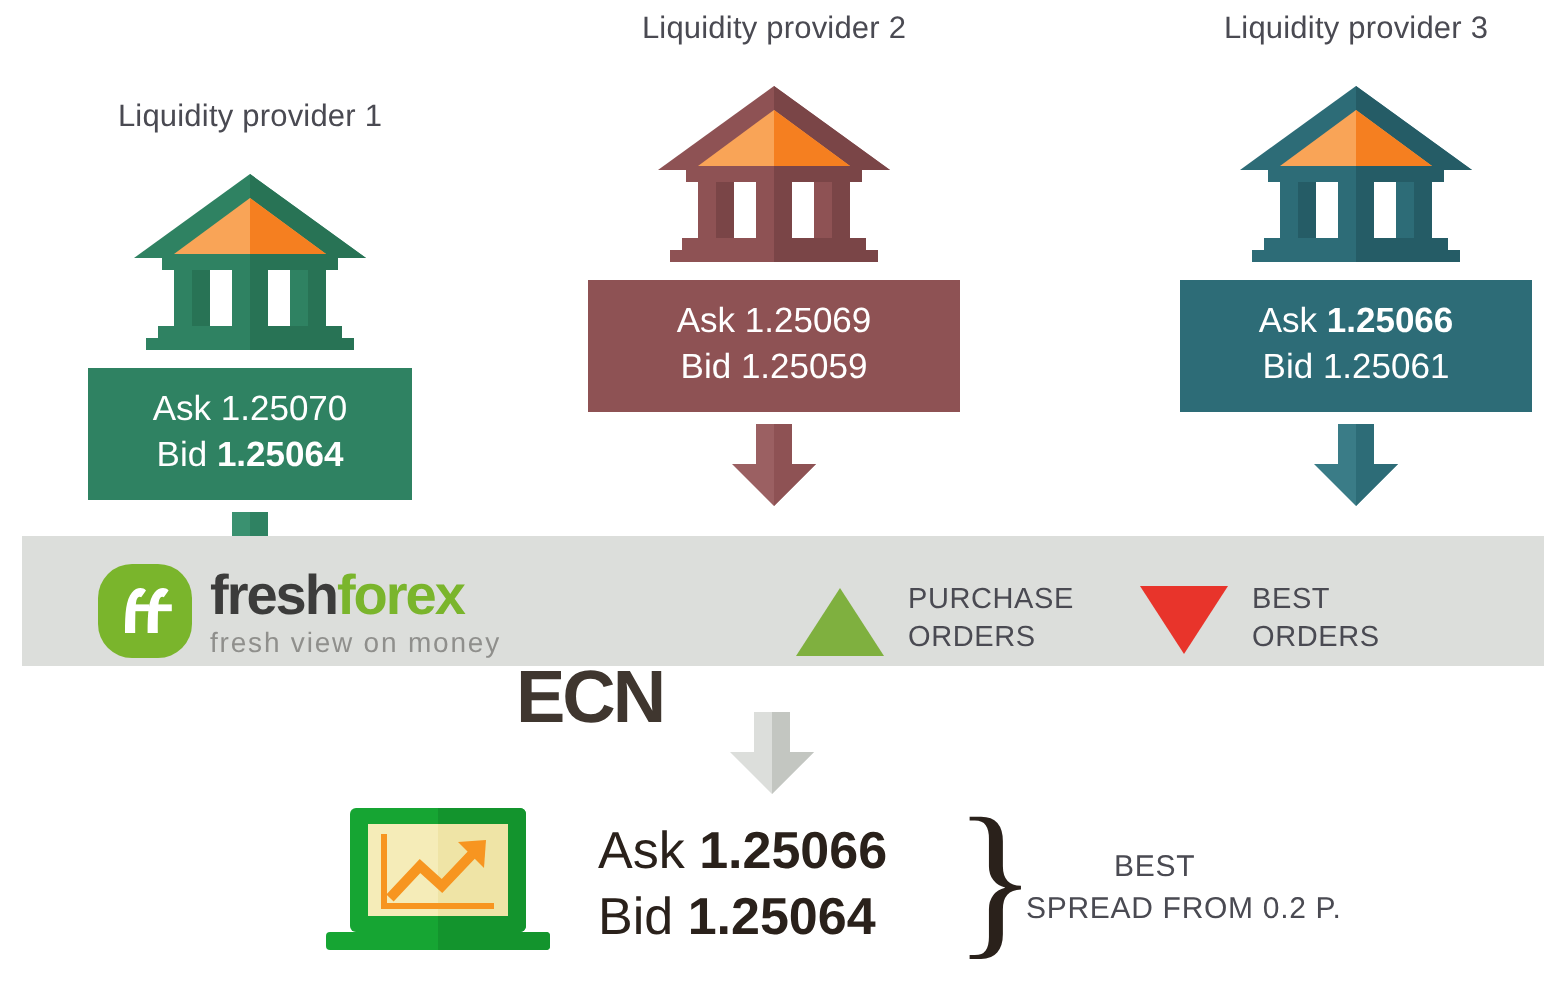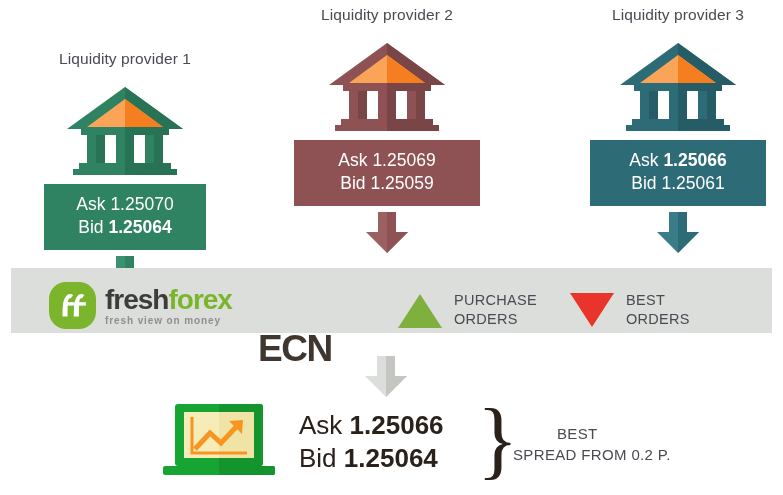--- a/index.html
+++ b/index.html
@@ -59,22 +59,22 @@
   .ff-logo{
     position:absolute;left:38px;top:14px;
     display:flex;align-items:center;gap:9px;
   }
   .ff-mark{width:47px;height:47px;display:block;}
   .ff-words{display:flex;flex-direction:column;line-height:1;}
   .ff-name{font-size:28px;font-weight:700;letter-spacing:-1px;}
   .ff-name .a{color:#3c3c3b;}
   .ff-name .b{color:#7ab52c;}
   .ff-tag{
-    font-size:10px;color:#8f8f8c;letter-spacing:.9px;
-    margin-top:2px;font-weight:700;
+    font-size:14px;color:#8f8f8c;letter-spacing:.9px;
+    margin-top:2px;font-weight:400;
   }
   .ecn-word{
     position:absolute;left:247px;top:20px;
     font-size:37px;font-weight:700;color:#3f362f;
     letter-spacing:-1.5px;
     margin-top:40px;
   }
 
   .legend{position:absolute;display:flex;align-items:center;gap:11px;}
   .legend.buy{left:386px;top:22px;}

